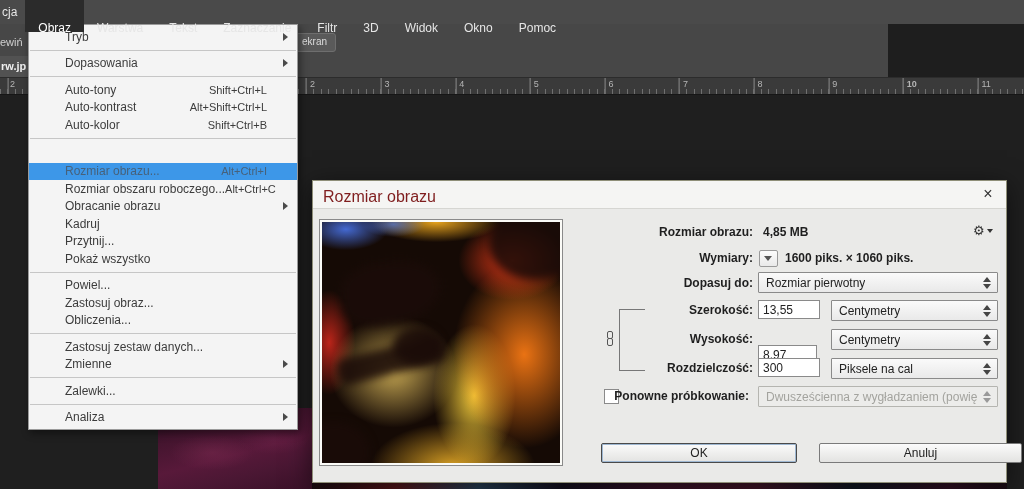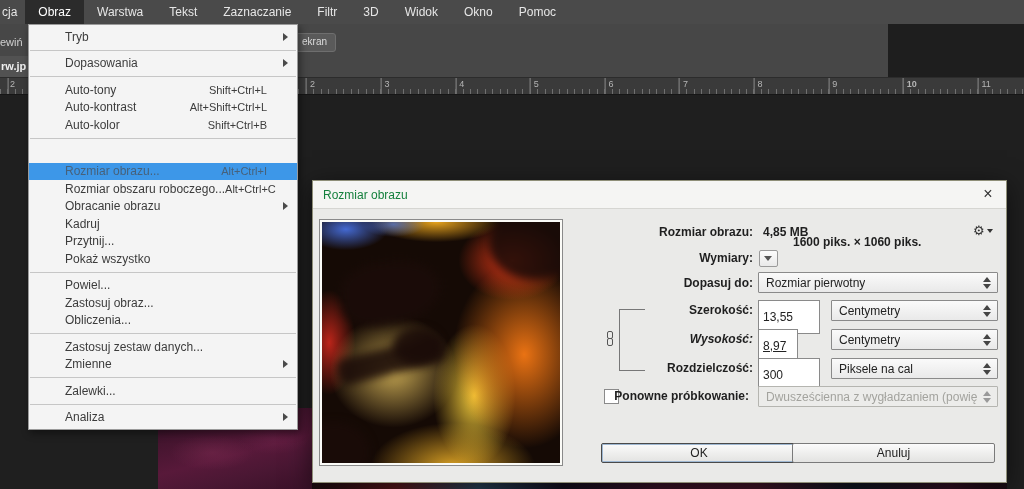--- a/index.html
+++ b/index.html
@@ -2,21 +2,21 @@
 <html><head>
 <meta charset="utf-8">
 <style>
   html,body{margin:0;padding:0;}
   body{width:1024px;height:489px;position:relative;overflow:hidden;
        font-family:"Liberation Sans",sans-serif;background:#1e1e1e;}
 
   
   .menubar{position:absolute;left:0;top:0;width:1024px;height:24px;background:#4a4a4a;
            display:flex;align-items:stretch;z-index:40;}
-  .menubar .mitem{color:#e6e6e6;font-size:12px;line-height:24px;padding:0 13px;cursor:default;white-space:nowrap;}
+  .menubar .mitem{color:#e6e6e6;font-size:12px;line-height:24px;padding:16px 13px;cursor:default;white-space:nowrap;}
   .menubar .mitem.first{padding:0 8px 0 2px;}
   .menubar .mitem.active{background:#2b2b2b;color:#fff;}
 
   
   .optionsbar{position:absolute;left:0;top:24px;width:888px;height:53px;background:#474747;z-index:5;}
   .ekran-btn{position:absolute;left:293px;top:9px;height:17px;padding:0 8px;background:#5a5a5a;
              border:1px solid #6e6e6e;border-radius:3px;color:#ddd;font-size:10px;line-height:16px;}
   .frag-scroll{position:absolute;left:0;top:12px;color:#cfcfcf;font-size:11px;}
   .doc-tab{position:absolute;left:0;top:32px;width:28px;height:21px;background:#525252;
            border-right:1px solid #333;color:#f0f0f0;font-size:11px;font-weight:bold;
@@ -54,21 +54,21 @@
   .menu .row.hl .lbl,.menu .row.hl .sc{color:#47617a;}
   .menu .sep{height:1px;background:#c6c6c6;margin:4px 1px;}
   .menu .subarrow{position:absolute;right:9px;top:50%;margin-top:-4px;width:0;height:0;
                   border-left:5px solid #4a4a4a;border-top:4px solid transparent;border-bottom:4px solid transparent;}
 
   
   .dialog{position:absolute;left:312px;top:180px;width:693px;height:301px;background:#eaeae8;
           border:1px solid #8f8f78;box-shadow:0 6px 24px rgba(0,0,0,.55);z-index:20;font-size:12px;color:#222;}
   .titlebar{position:absolute;left:0;top:0;width:100%;height:27px;background:#f5f5f3;
             border-bottom:1px solid #d6d6d2;}
-  .titlebar .ttl{position:absolute;left:10px;top:7px;font-size:12px;color:#15803d;}
+  .titlebar .ttl{position:absolute;left:10px;top:7px;font-size:16px;color:#7f1d1d;}
   .titlebar .close{position:absolute;right:8px;top:3px;width:20px;height:20px;text-align:center;
                    line-height:20px;font-size:16px;color:#333;}
 
   .preview{position:absolute;left:6px;top:38px;width:238px;height:241px;background:#fbfbf7;
            border:1px solid #8a8a8a;padding:2px;}
   .fire{position:relative;width:100%;height:100%;overflow:hidden;background-color:#150a05;
     background-image:
       radial-gradient(ellipse 60px 30px at 10% 3%, rgba(70,110,220,.95), rgba(70,110,220,0) 70%),
       radial-gradient(ellipse 45px 18px at 30% 1%, rgba(90,130,230,.7), transparent 70%),
       radial-gradient(ellipse 90px 28px at 48% 0%, rgba(240,170,30,.95), transparent 72%),
@@ -91,21 +91,21 @@
   .gear{position:absolute;left:660px;top:42px;font-size:13px;color:#333;}
   .gear::after{content:"";display:inline-block;margin-left:2px;width:0;height:0;
                border-top:4px solid #333;border-left:3px solid transparent;border-right:3px solid transparent;vertical-align:2px;}
 
   .dim-drop{position:absolute;left:446px;top:69px;width:17px;height:15px;background:linear-gradient(#fcfcfc,#e9e9e9);
             border:1px solid #9a9a9a;border-radius:2px;}
   .dim-drop::after{content:"";position:absolute;left:4px;top:5px;width:0;height:0;
                    border-top:5px solid #555;border-left:4px solid transparent;border-right:4px solid transparent;}
 
   .field{position:absolute;height:19px;border:1px solid #8a8a8a;background:#fff;font-family:"Liberation Sans",sans-serif;
-         font-size:12px;color:#222;padding:16px 4px;box-sizing:border-box;}
+         font-size:12px;color:#222;padding:8px 4px;box-sizing:border-box;}
 
   .combo{position:absolute;height:21px;background:linear-gradient(#fafafa,#e9e9e9);border:1px solid #8a8a8a;
          border-radius:1px;box-sizing:border-box;}
   .combo .ctext{position:absolute;left:7px;top:3px;font-size:12px;color:#222;white-space:nowrap;overflow:hidden;max-width:calc(100% - 26px);}
   .combo .updown{position:absolute;right:6px;top:3px;width:8px;height:14px;}
   .combo .updown::before{content:"";position:absolute;left:0;top:1px;width:0;height:0;
        border-bottom:5px solid #444;border-left:4px solid transparent;border-right:4px solid transparent;}
   .combo .updown::after{content:"";position:absolute;left:0;bottom:1px;width:0;height:0;
        border-top:5px solid #444;border-left:4px solid transparent;border-right:4px solid transparent;}
   .combo.disabled{background:#ececea;border-color:#b5b5b0;}
@@ -255,21 +255,21 @@
       <div class="sil corner-bl"></div>
     </div>
   </div>
 
   <span class="dlabel" style="left:240px;top:44px;">Rozmiar obrazu:</span>
   <span class="dvalue" style="left:450px;top:44px;">4,85 MB</span>
   <span class="gear">⚙</span>
 
   <span class="dlabel" style="left:240px;top:70px;">Wymiary:</span>
   <div class="dim-drop"></div>
-  <span class="dvalue" style="left:472px;top:54px;margin-left:8px;">1600 piks. × 1060 piks.</span>
+  <span class="dvalue" style="left:472px;top:70px;">1600 piks. × 1060 piks.</span>
 
   <span class="dlabel" style="left:240px;top:95px;">Dopasuj do:</span>
   <div class="combo" style="left:445px;top:91px;width:240px;">
     <span class="ctext">Rozmiar pierwotny</span>
     <span class="updown"></span>
   </div>
 
   <div class="chain-line" style="left:306px;top:128px;width:1px;height:62px;"></div>
   <div class="chain-line" style="left:306px;top:128px;width:26px;height:1px;"></div>
   <div class="chain-line" style="left:306px;top:189px;width:26px;height:1px;"></div>
@@ -278,36 +278,36 @@
       <span class="l2"></span>
     </div>
 
   <span class="dlabel" style="left:240px;top:122px;">Szerokość:</span>
   <input class="field" style="left: 445px; top: 119px; width: 62px;" value="13,55">
   <div class="combo" style="left:518px;top:119px;width:167px;">
     <span class="ctext">Centymetry</span>
     <span class="updown"></span>
   </div>
 
-  <span class="dlabel" style="left:240px;top:151px;font-style:italic;">Wysokość:</span>
-  <input class="field" style="left: 445px; top: 148px; width: 40px; text-decoration: underline;" value="8,97">
+  <span class="dlabel" style="left:240px;top:151px;">Wysokość:</span>
+  <input class="field" style="left: 445px; top: 164px; width: 59px; text-decoration: underline;" value="8,97">
   <div class="combo" style="left:518px;top:148px;width:167px;">
     <span class="ctext">Centymetry</span>
     <span class="updown"></span>
   </div>
 
   <span class="dlabel" style="left:240px;top:180px;">Rozdzielczość:</span>
   <input class="field" style="left: 445px; top: 177px; width: 62px;" value="300">
   <div class="combo" style="left:518px;top:177px;width:167px;">
     <span class="ctext">Piksele na cal</span>
     <span class="updown"></span>
   </div>
 
   <div class="checkbox"></div>
   <span class="dlabel" style="left:236px;top:208px;">Ponowne próbkowanie:</span>
   <div class="combo disabled" style="left:445px;top:205px;width:240px;">
     <span class="ctext">Dwusześcienna z wygładzaniem (powięk...</span>
     <span class="updown"></span>
   </div>
 
   <div class="btn default" style="left:288px;top:262px;width:196px;">OK</div>
-  <div class="btn" style="left:479px;top:262px;width:203px;">Anuluj</div>
+  <div class="btn" style="left:506px;top:262px;width:203px;">Anuluj</div>
 </div>
 
 </body></html>

